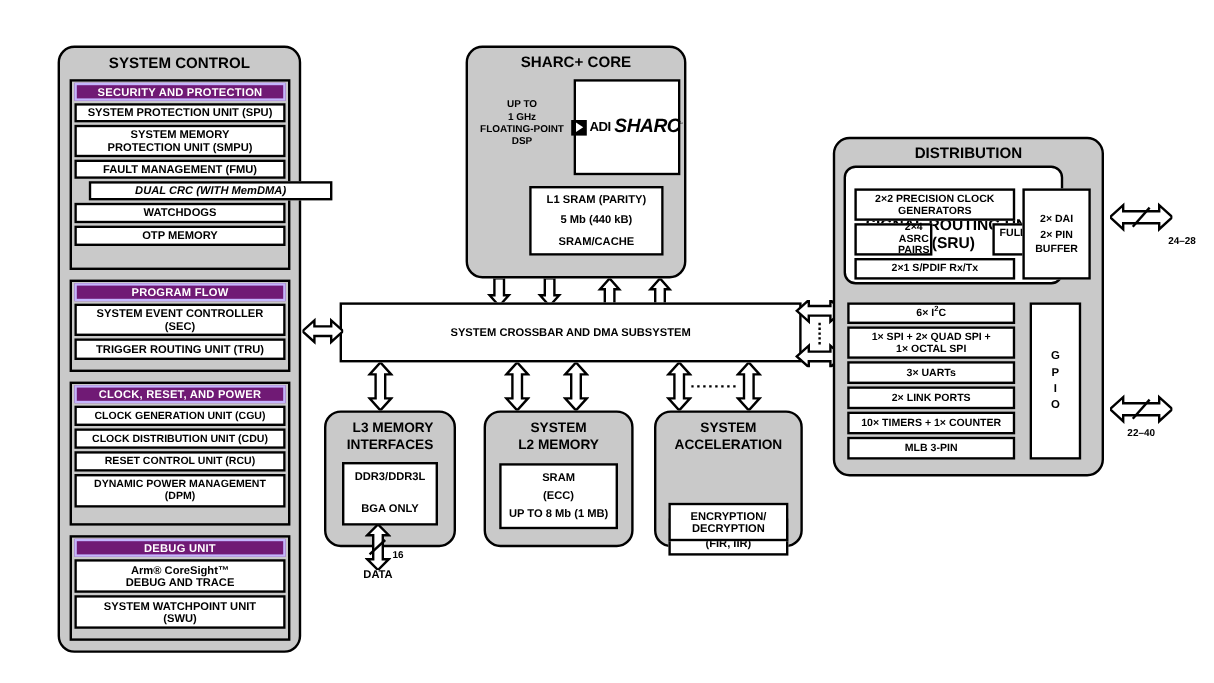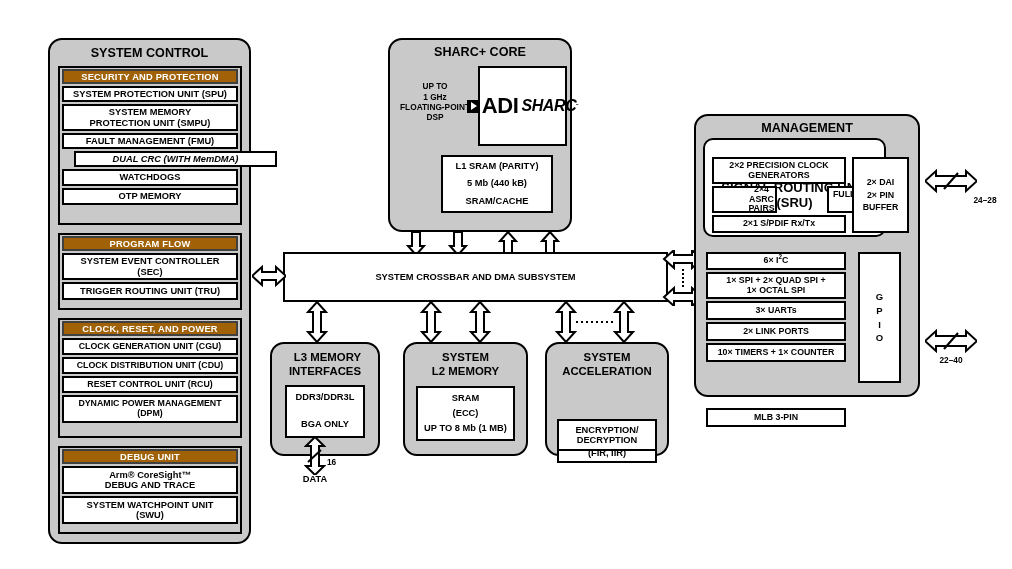--- a/index.html
+++ b/index.html
@@ -4,21 +4,21 @@
 <style>
   html,body{margin:0;padding:0;background:#ffffff;}
   body{width:1012px;height:569px;position:relative;overflow:hidden;
        font-family:"Liberation Sans",sans-serif;color:#000;}
   #root{position:absolute;left:0;top:0;width:1012px;height:569px;}
 
   
   .abs{position:absolute;box-sizing:border-box;}
   .panel{background:#c9c9c9;border:2px solid #000;border-radius:14px;}
   .grp{background:#c9c9c9;border:2px solid #000;}
-  .hdr{background:#a16207;color:#fff;border:2px solid #404040;
+  .hdr{background:#701a75;color:#fff;border:2px solid #c4b5fd;
        display:flex;align-items:center;justify-content:center;
        font-weight:bold;text-align:center;letter-spacing:.2px;}
   .wbox{background:#fff;border:2px solid #000;
         display:flex;align-items:center;justify-content:center;
         text-align:center;font-weight:bold;line-height:1.12;}
   .wbox-r{background:#fff;border:2px solid #000;border-radius:10px;
         display:flex;align-items:center;justify-content:center;
         text-align:center;font-weight:bold;line-height:1.12;}
   .ptitle{display:flex;align-items:center;justify-content:center;
           font-weight:bold;text-align:center;}
@@ -37,21 +37,21 @@
   .vstack{display:flex;flex-direction:column;align-items:center;
           justify-content:center;font-weight:bold;font-size:9.5px;line-height:1.45;}
 
   
   .logo{display:flex;align-items:center;justify-content:center;}
   .logo .tri{width:13px;height:13px;background:#000;display:flex;
              align-items:center;justify-content:center;margin-right:2px;}
   .logo .tri i{display:block;width:0;height:0;border-left:6px solid #fff;
                border-top:4px solid transparent;border-bottom:4px solid transparent;
                margin-left:1px;}
-  .logo .adi{font-weight:bold;font-size:22px;letter-spacing:-.4px;}
+  .logo .adi{font-weight:bold;font-size:11px;letter-spacing:-.4px;}
   .logo .sh{font-weight:bold;font-style:italic;font-size:16px;letter-spacing:-.4px;margin-left:3px;}
   .logo .tm{font-size:6px;vertical-align:super;}
 </style>
 </head>
 <body>
 
 <div id="root">
 
   <div class="abs panel" style="left:48px;top:38px;width:203px;height:506px;">
   </div>
@@ -172,21 +172,21 @@
 
   <div class="abs panel" style="left:545px;top:342px;width:124px;height:114px;"></div>
   <div class="abs plain f11" style="left:545px;top:348px;width:124px;height:32px;white-space:pre-line;">SYSTEM
 ACCELERATION</div>
   <div class="abs wbox f9" style="left:557px;top:385px;width:100px;height:31px;white-space:pre-line;margin-top:47px;">DSP FUNCTIONS
 (FIR, IIR)</div>
   <div class="abs wbox f9" style="left:557px;top:419px;width:100px;height:32px;white-space:pre-line;">ENCRYPTION/
 DECRYPTION</div>
 
   <div class="abs panel" style="left:694px;top:114px;width:226px;height:283px;"></div>
-  <div class="abs ptitle f12" style="left:694px;top:118px;width:226px;height:20px;">MANAGEMENT</div>
+  <div class="abs ptitle f12" style="left:694px;top:118px;width:226px;height:20px;">DISTRIBUTION</div>
 
   <div class="abs wbox-r" style="left:703px;top:138px;width:183px;height:99px;"></div>
   <div class="abs ptitle f10" style="left:703px;top:140px;width:183px;height:16px;">SIGNAL ROUTING UNIT (SRU)</div>
   <div class="abs wbox f85" style="left:712px;top:157px;width:134px;height:27px;white-space:pre-line;">2×2 PRECISION CLOCK
 GENERATORS</div>
   <div class="abs wbox f85" style="left:712px;top:186px;width:65px;height:27px;white-space:pre-line;padding-left:34px;">2×4 ASRC
 PAIRS</div>
   <div class="abs wbox f85" style="left:779px;top:186px;width:67px;height:27px;white-space:pre-line;margin-left:48px;">FULL SPORT
 2×4</div>
   <div class="abs wbox f85" style="left:712px;top:215px;width:134px;height:18px;">2×1 S/PDIF Rx/Tx</div>
@@ -195,21 +195,21 @@
 BUFFER</div>
 
   <div class="abs wbox f85" style="left:706px;top:252px;width:140px;height:18px;">
     <span>6× I<sup>2</sup>C</span>
   </div>
   <div class="abs wbox f85" style="left:706px;top:272px;width:140px;height:27px;white-space:pre-line;">1× SPI + 2× QUAD SPI +
 1× OCTAL SPI</div>
   <div class="abs wbox f85" style="left:706px;top:301px;width:140px;height:19px;">3× UARTs</div>
   <div class="abs wbox f85" style="left:706px;top:322px;width:140px;height:19px;">2× LINK PORTS</div>
   <div class="abs wbox f85" style="left:706px;top:343px;width:140px;height:19px;">10× TIMERS + 1× COUNTER</div>
-  <div class="abs wbox f85" style="left:706px;top:364px;width:140px;height:19px;margin-top:44px;">MLB 3-PIN</div>
+  <div class="abs wbox f85" style="left:706px;top:364px;width:140px;height:19px;">MLB 3-PIN</div>
 
   <div class="abs wbox" style="left:858px;top:252px;width:43px;height:131px;">
     <span class="vstack">
       <span>G</span>
         <span>P</span>
         <span>I</span>
         <span>O</span>
     </span>
   </div>
 

